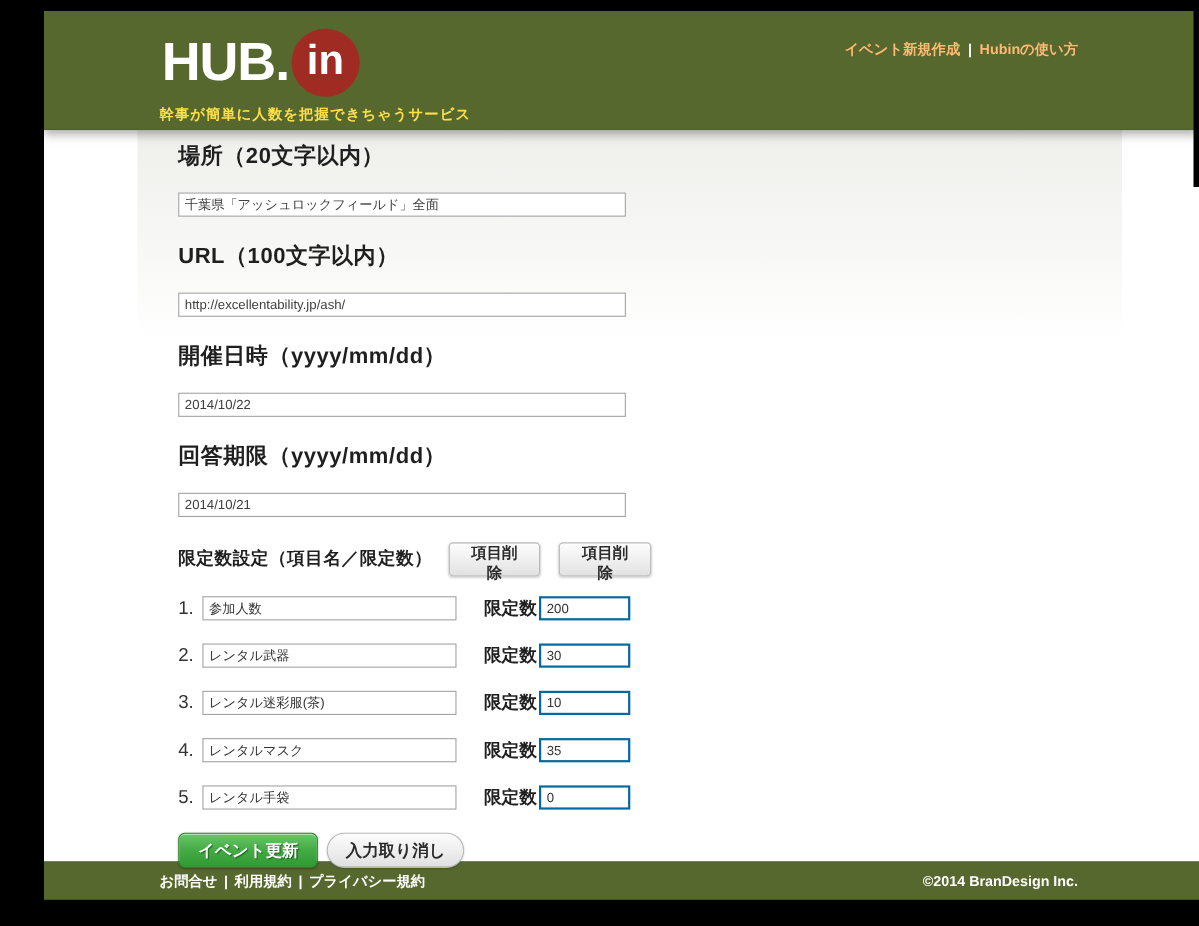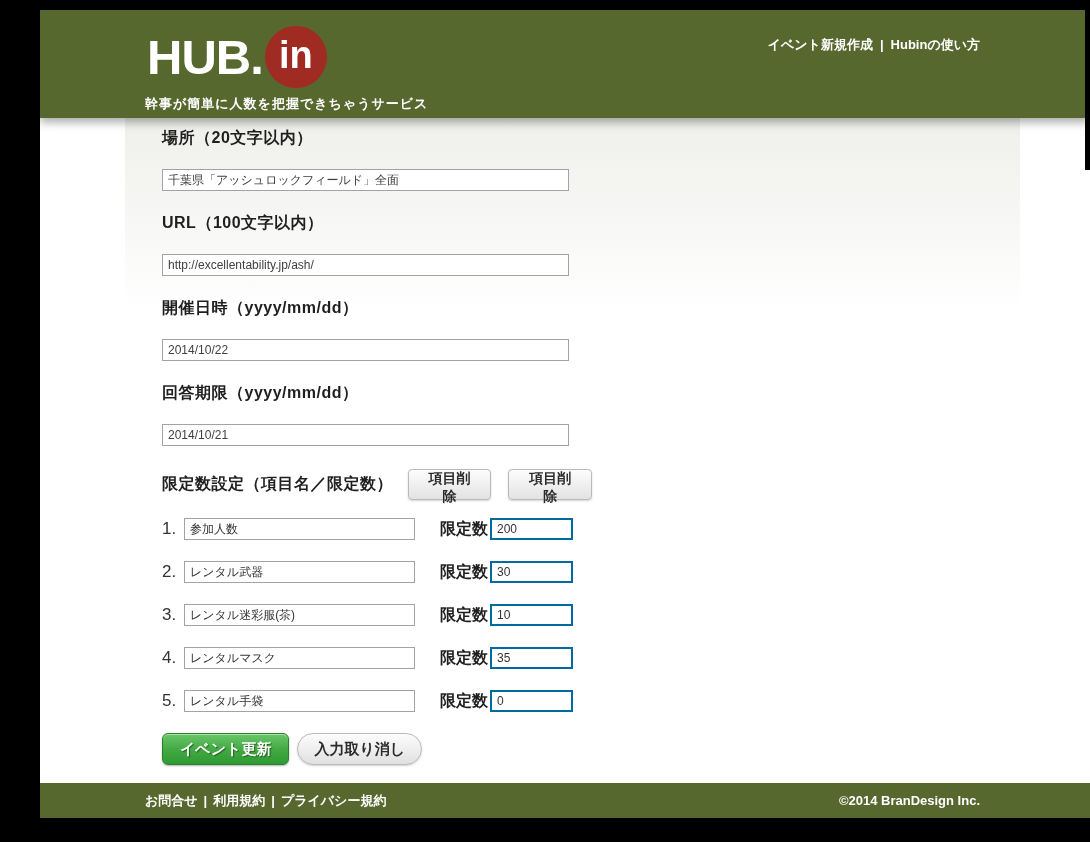--- a/index.html
+++ b/index.html
@@ -32,47 +32,47 @@
   .logo-badge {
     width: 62px; height: 62px; border-radius: 50%;
     background: #a02b22;
     display: flex; align-items: center; justify-content: center;
     color: #fff; font-size: 38px; font-weight: bold;
     margin-left: 2px;
     padding-bottom: 4px;
   }
   .tagline {
     margin-top: 7px; margin-left: -2px;
-    color: #ffffff; font-size: 13px; font-weight: bold; letter-spacing: 1px;
+    color: #fde047; font-size: 13px; font-weight: bold; letter-spacing: 1px;
   }
   .top-nav {
     position: absolute; top: 26px; right: 110px;
     color: #fff; font-size: 13px; font-weight: bold;
   }
-  .top-nav a { color: #ffffff; text-decoration: none; cursor: pointer; }
+  .top-nav a { color: #fdba74; text-decoration: none; cursor: pointer; }
   .nav-sep { margin: 0 7px; }
 
   
   .main {
     position: relative;
     background: #fff;
     height: 665px;
     z-index: 1;
   }
   .main::before {
     content: "";
     position: absolute; left: 85px; top: 0; width: 895px; height: 190px;
     background: linear-gradient(180deg, #efefec 0%, #f7f7f5 55%, #ffffff 100%);
     pointer-events: none;
   }
   .content { position: relative; margin-left: 122px; width: 430px; }
 
   .field-label {
     padding-top: 22px;
-    font-size: 16px; font-weight: bold; color: #1f1f1f;
+    font-size: 20px; font-weight: bold; color: #1f1f1f;
     letter-spacing: 0.5px;
   }
   .field-label.first { padding-top: 10px; }
   .text-input {
     display: block;
     margin-top: 20px;
     width: 407px; height: 22px;
     border: 1px solid #a3a3a3;
     background: #fff;
     font-family: "Liberation Sans", "DejaVu Sans", sans-serif;

